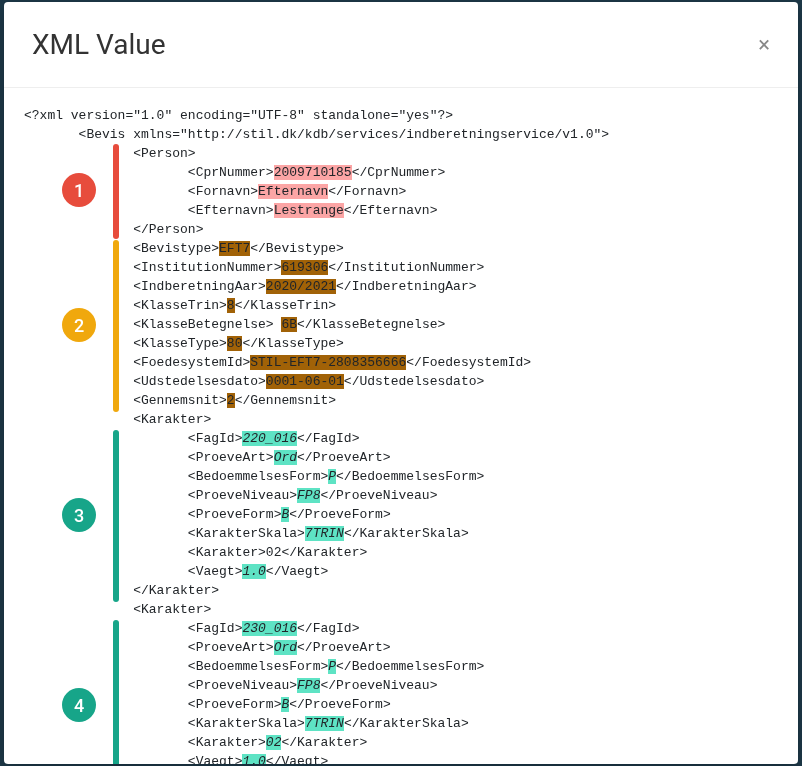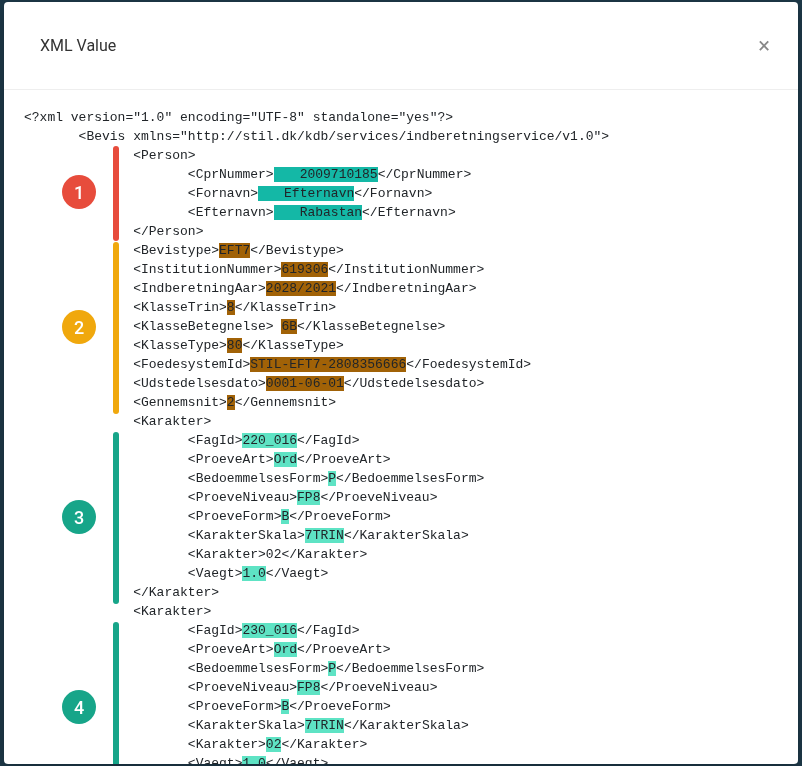--- a/index.html
+++ b/index.html
@@ -25,24 +25,24 @@
     flex-direction: column;
   }
   .modal-header {
     display: flex;
     align-items: center;
     justify-content: space-between;
     padding: 18px 26px 18px 20px;
     border-bottom: 1px solid #eee;
   }
   .modal-title {
-    font-size: 16px;
+    font-size: 28px;
     font-weight: 400;
     color: #333;
-    margin: 16px;
+    margin: 8px;
   }
   .close-btn {
     font-size: 22px;
     color: #888;
     cursor: pointer;
     line-height: 1;
     padding: 0 2px;
   }
   .modal-body {
     flex: 1;
@@ -51,23 +51,23 @@
     position: relative;
   }
   pre.code {
     margin: 0;
     font-family: "Consolas", "Menlo", "Courier New", monospace;
     font-size: 13px;
     line-height: 19px;
     color: #212529;
     white-space: pre;
   }
-  .hl-red   { background: #14b8a6; padding-left: 26px; }
+  .hl-red   { background: #fca5a5; }
   .hl-yel   { background: #a16207; }
-  .hl-teal  { background: #5ee3c4; }
+  .hl-teal  { background: #5ee3c4; font-style: italic; }
 
   
   .bar {
     position: absolute;
     left: 109px;
     width: 6px;
     border-radius: 3px;
   }
   .bar1 { background: #e74c3c; }
   .bar2 { background: #f0a80d; }
@@ -110,25 +110,25 @@
     <div class="circle c1" style="top:85px;">1</div>
     <div class="circle c2" style="top:220px;">2</div>
     <div class="circle c3" style="top:410px;">3</div>
     <div class="circle c4" style="top:600px;">4</div>
 
     <pre class="code"><span>&lt;?xml version="1.0" encoding="UTF-8" standalone="yes"?&gt;</span>
 <span>       &lt;Bevis xmlns="http://stil.dk/kdb/services/indberetningservice/v1.0"&gt;</span>
 <span>              &lt;Person&gt;</span>
 <span>                     &lt;CprNummer&gt;</span><span class="hl-red">2009710185</span><span>&lt;/CprNummer&gt;</span>
 <span>                     &lt;Fornavn&gt;</span><span class="hl-red">Efternavn</span><span>&lt;/Fornavn&gt;</span>
-<span>                     &lt;Efternavn&gt;</span><span class="hl-red">Rabastan</span><span>&lt;/Efternavn&gt;</span>
+<span>                     &lt;Efternavn&gt;</span><span class="hl-red">Lestrange</span><span>&lt;/Efternavn&gt;</span>
 <span>              &lt;/Person&gt;</span>
 <span>              &lt;Bevistype&gt;</span><span class="hl-yel">EFT7</span><span>&lt;/Bevistype&gt;</span>
 <span>              &lt;InstitutionNummer&gt;</span><span class="hl-yel">619306</span><span>&lt;/InstitutionNummer&gt;</span>
-<span>              &lt;IndberetningAar&gt;</span><span class="hl-yel">2028/2021</span><span>&lt;/IndberetningAar&gt;</span>
+<span>              &lt;IndberetningAar&gt;</span><span class="hl-yel">2020/2021</span><span>&lt;/IndberetningAar&gt;</span>
 <span>              &lt;KlasseTrin&gt;</span><span class="hl-yel">8</span><span>&lt;/KlasseTrin&gt;</span>
 <span>              &lt;KlasseBetegnelse&gt; </span><span class="hl-yel">6B</span><span>&lt;/KlasseBetegnelse&gt;</span>
 <span>              &lt;KlasseType&gt;</span><span class="hl-yel">80</span><span>&lt;/KlasseType&gt;</span>
 <span>              &lt;FoedesystemId&gt;</span><span class="hl-yel">STIL-EFT7-2808356666</span><span>&lt;/FoedesystemId&gt;</span>
 <span>              &lt;Udstedelsesdato&gt;</span><span class="hl-yel">0001-06-01</span><span>&lt;/Udstedelsesdato&gt;</span>
 <span>              &lt;Gennemsnit&gt;</span><span class="hl-yel">2</span><span>&lt;/Gennemsnit&gt;</span>
 <span>              &lt;Karakter&gt;</span>
 <span>                     &lt;FagId&gt;</span><span class="hl-teal">220_016</span><span>&lt;/FagId&gt;</span>
 <span>                     &lt;ProeveArt&gt;</span><span class="hl-teal">Ord</span><span>&lt;/ProeveArt&gt;</span>
 <span>                     &lt;BedoemmelsesForm&gt;</span><span class="hl-teal">P</span><span>&lt;/BedoemmelsesForm&gt;</span>

